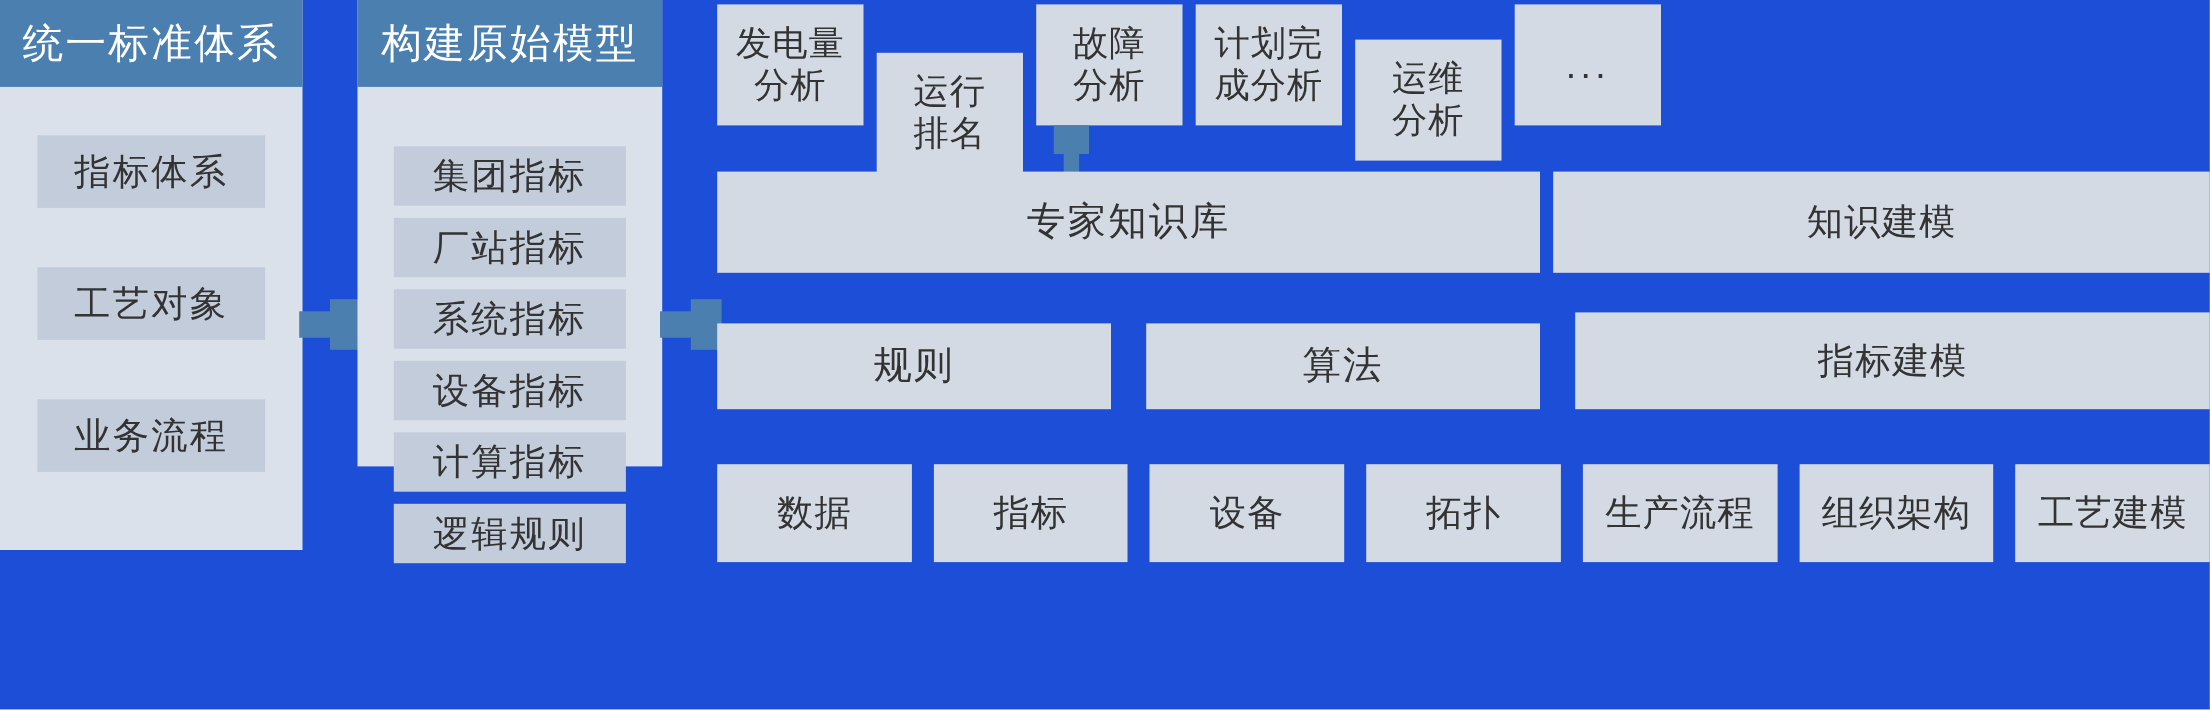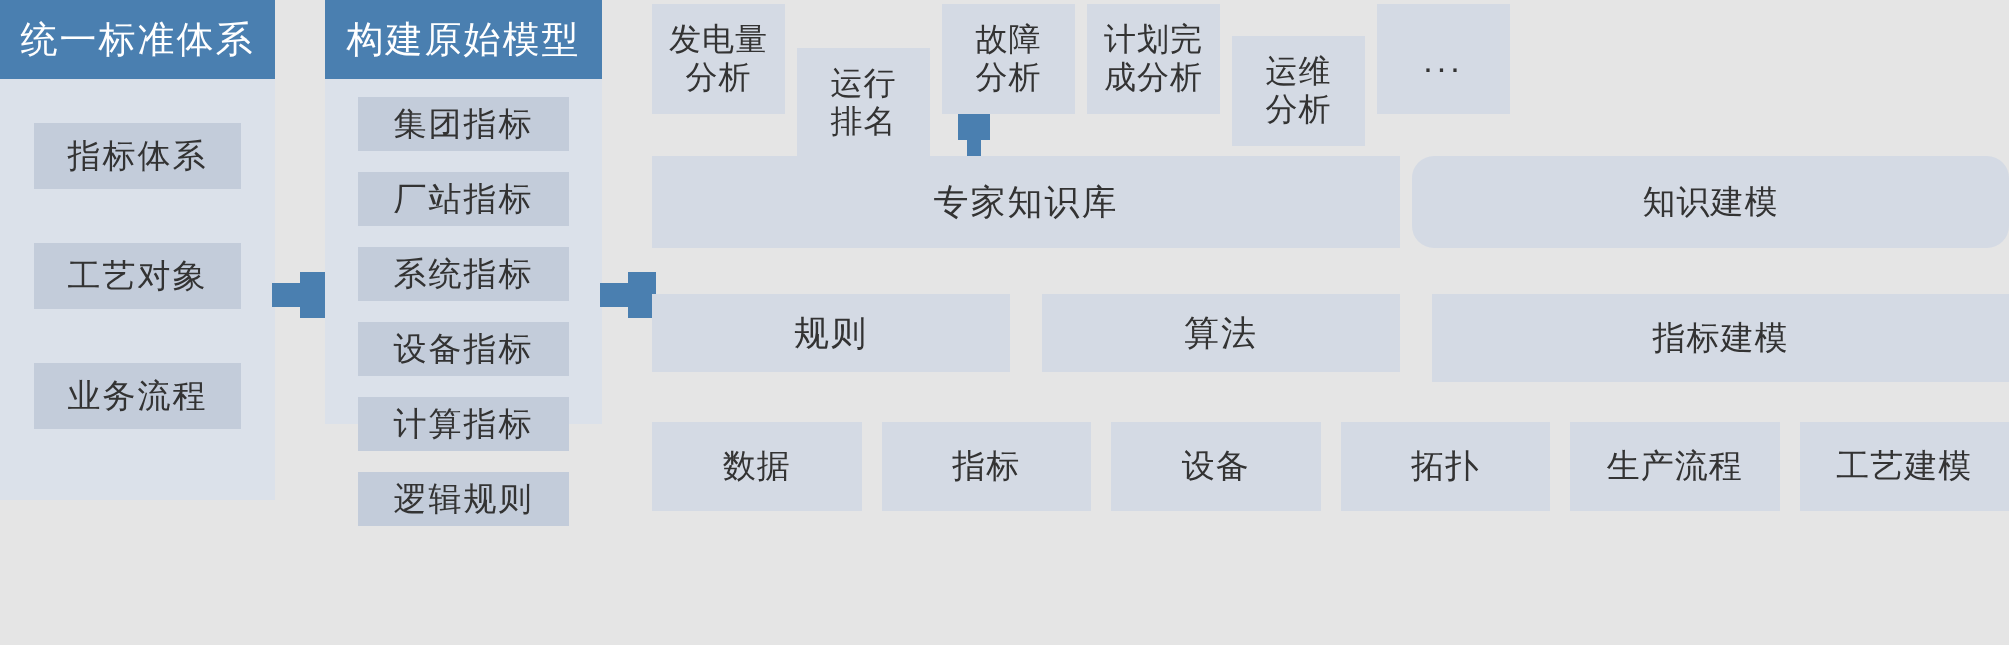--- a/index.html
+++ b/index.html
@@ -9,21 +9,21 @@
   }
   body {
     font-family: "Liberation Sans", "DejaVu Sans", sans-serif;
     color: #3a3a3a;
   }
 
   .canvas {
     position: relative;
     width: 2009px;
     height: 645px;
-    background: #e5e5e5;
+    background: #1d4ed8;
     overflow: hidden;
   }
 
   
   .panel {
     position: absolute;
     background: #dbe1ea;
     box-sizing: border-box;
   }
   .panel-header {
@@ -55,21 +55,22 @@
     align-items: center;
     justify-content: center;
     font-size: 33px;
     letter-spacing: 2px;
     color: #333333;
   }
 
   
   .model-body {
     padding: 18px 33px 10px 33px;
-    gap: 21px;
+    gap: 11px;
+    margin-top: 36px;
   }
   .model-item {
     background: #c3ccda;
     height: 54px;
     display: flex;
     align-items: center;
     justify-content: center;
     font-size: 33px;
     letter-spacing: 2px;
     color: #333333;
@@ -131,32 +132,32 @@
     flex: 0 0 748px;
     height: 92px;
     font-size: 35px;
     letter-spacing: 2px;
   }
   .kb-side {
     flex: 1 1 auto;
     height: 92px;
     font-size: 33px;
     letter-spacing: 1px;
-    border-radius: 22px;
   }
 
   
   .rule-row {
     position: absolute;
     left: 0;
     top: 290px;
     display: flex;
     gap: 32px;
     height: 78px;
     width: 100%;
+    align-items: flex-end;
   }
   .rule-tile {
     flex: 0 0 358px;
     height: 78px;
     font-size: 35px;
     letter-spacing: 2px;
   }
   .rule-side {
     flex: 1 1 auto;
     height: 88px;
@@ -293,17 +294,18 @@
       <div class="tile rule-tile">算法</div>
       <div class="tile rule-side">指标建模</div>
     </div>
 
     <div class="foundation-row">
       <div class="tile foundation-tile">数据</div>
       <div class="tile foundation-tile">指标</div>
       <div class="tile foundation-tile">设备</div>
       <div class="tile foundation-tile">拓扑</div>
       <div class="tile foundation-tile">生产流程</div>
+      <div class="tile foundation-tile">组织架构</div>
       <div class="tile foundation-tile">工艺建模</div>
     </div>
 
   </div>
 </div>
 
 </body></html>

